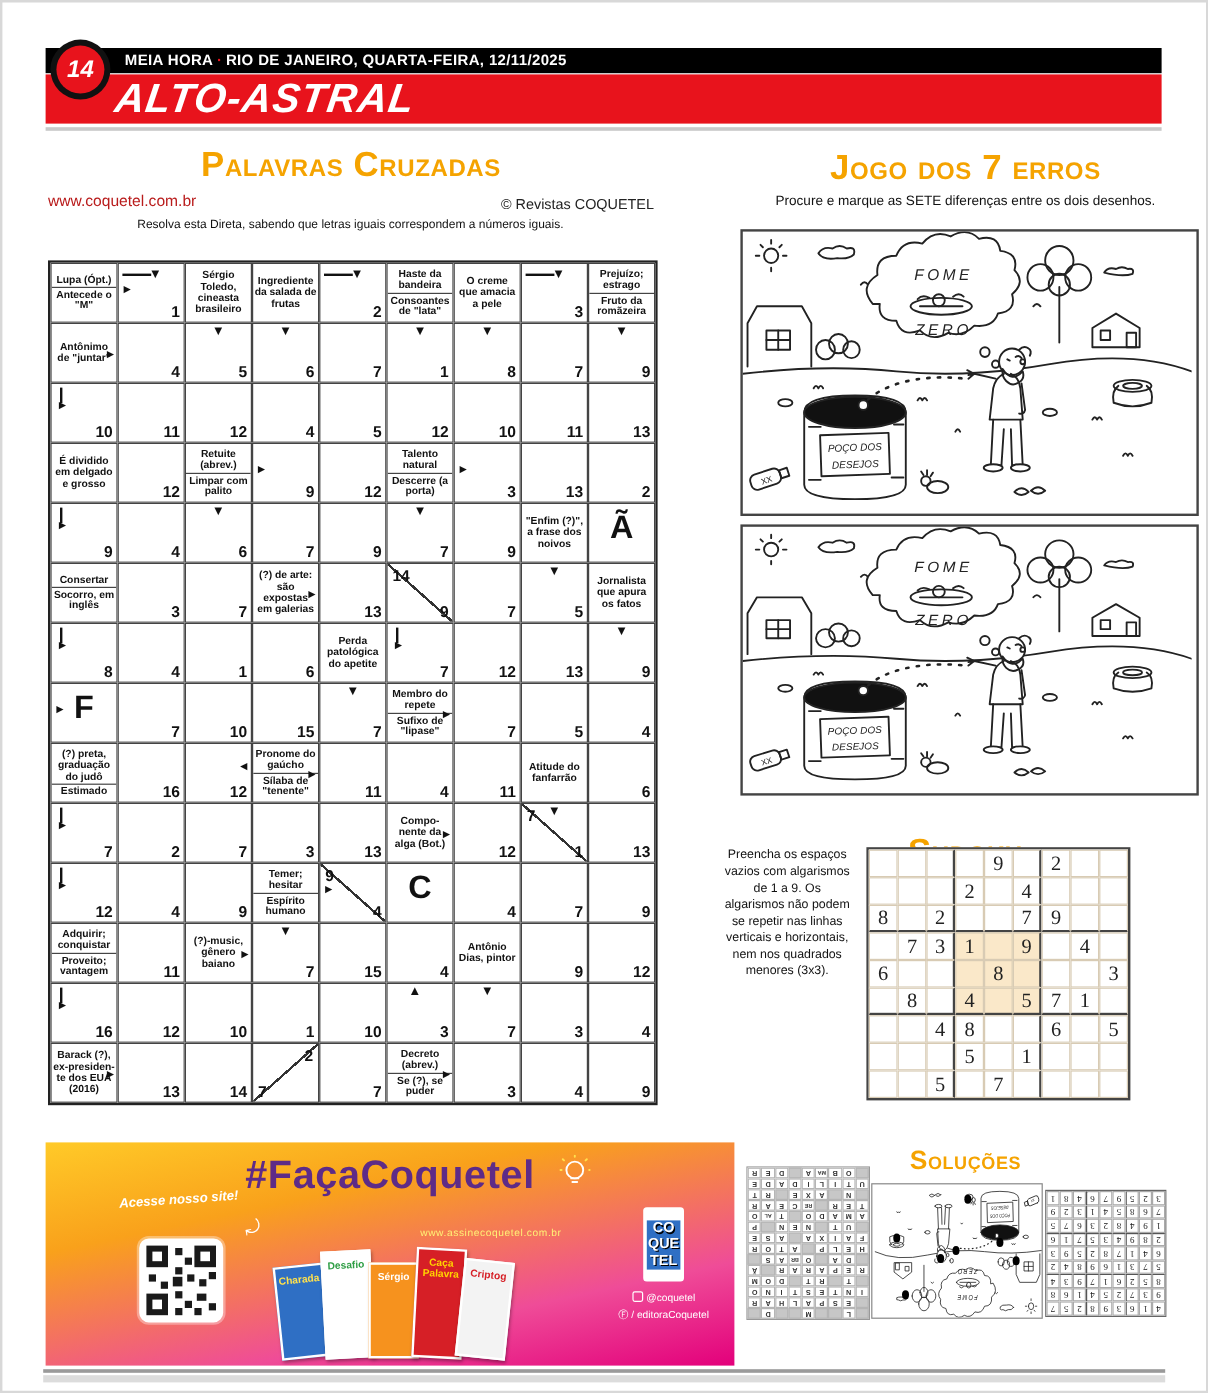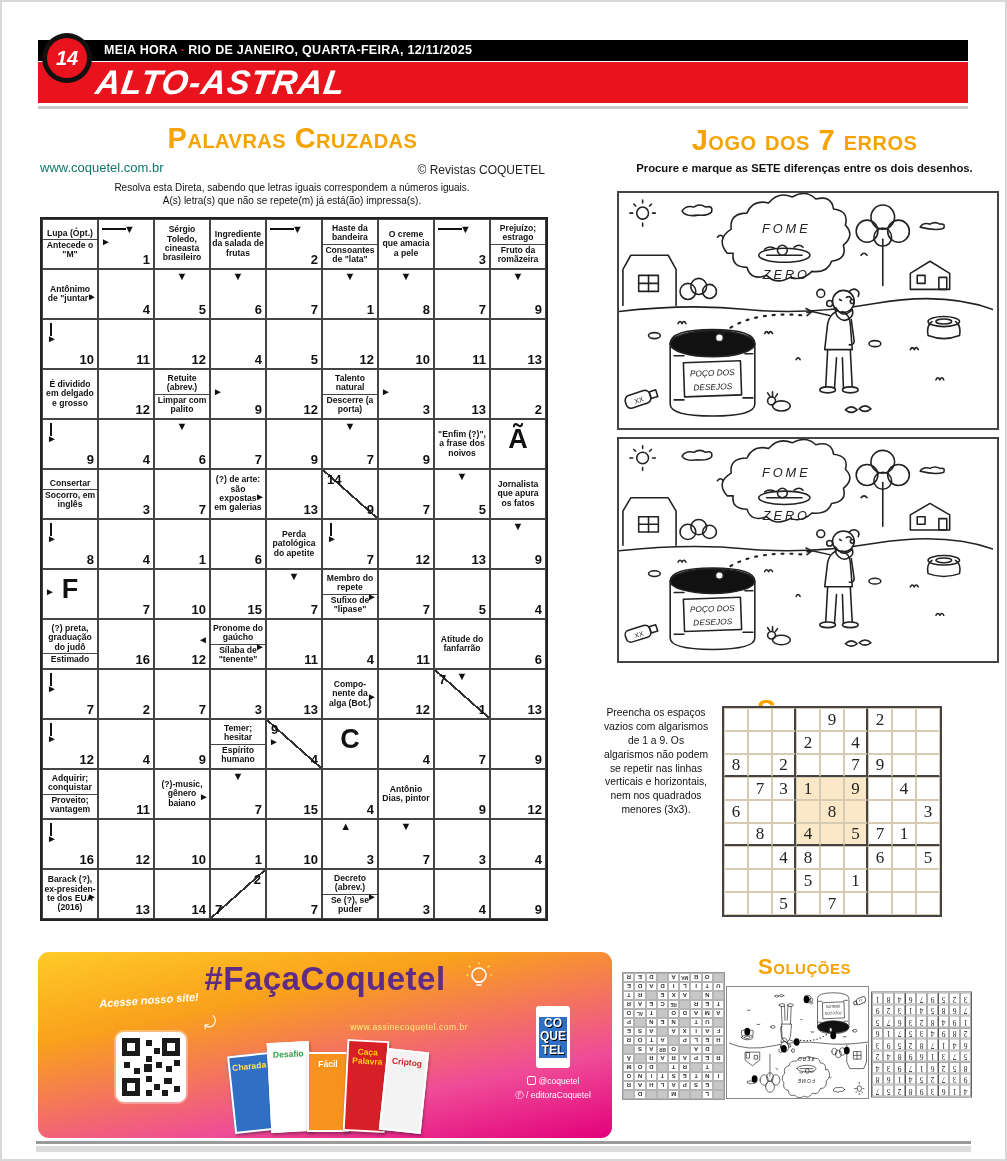--- a/index.html
+++ b/index.html
@@ -18,21 +18,21 @@
   #badge .inner{width:40px;height:40px;background:#e8131c;border-radius:50%;display:flex;align-items:center;justify-content:center;
     color:#fff;font-weight:900;font-size:20px;font-style:italic;}
   #banner{left:38px;top:62px;width:930px;height:41px;background:#e8131c;}
   #banner .t{display:inline-block;margin:1px 0 0 58px;color:#fff;font-weight:900;font-style:italic;
     font-size:34px;letter-spacing:1px;transform:skewX(-8deg);}
   #banner-shadow{left:38px;top:106px;width:930px;height:3px;background:#c9c9c9;}
   
   .sec-title{color:#f5a300;font-weight:800;font-variant:small-caps;text-align:center;font-size:29px;letter-spacing:.5px;}
   
   #cw-title{left:40px;top:122px;width:505px;}
-  #cw-site{left:40px;top:160px;font-size:13px;color:#0f766e;}
+  #cw-site{left:40px;top:160px;font-size:13px;color:#b91c1c;}
   #cw-copy{left:340px;top:163px;width:205px;text-align:right;font-size:12px;color:#222;}
   #cw-instr{left:46px;top:181px;width:492px;text-align:center;font-size:10px;line-height:1.3;color:#111;font-weight:500;}
   
   #cw-grid{left:40px;top:217px;display:grid;grid-template-columns:repeat(9,56px);grid-template-rows:repeat(14,50px);
     border:2px solid #222;background:#fff;}
   .cwc{position:relative;border:1px solid #444;box-sizing:border-box;background:#fff;overflow:hidden;}
   .cwc.clue{display:flex;flex-direction:column;justify-content:center;}
   .cluetxt{font-size:8.6px;font-weight:bold;text-align:center;line-height:1.08;padding:1px 1px;}
   .cluetxt.second{border-top:1px solid #444;}
   .cwnum{position:absolute;right:3px;bottom:1px;font-size:13px;font-weight:bold;}
@@ -48,37 +48,37 @@
   .a-brh{left:4px;top:13px;font-size:10px;}
   .ar-right-edge{position:absolute;right:0px;top:55%;transform:translateY(-50%);font-size:10px;}
   .diag-s{background:linear-gradient(to right top,#fff calc(50% - 1px),#333 calc(50% - 1px),#333 calc(50% + 1px),#fff calc(50% + 1px));}
   .diag-b{background:linear-gradient(to right bottom,#fff calc(50% - 1px),#333 calc(50% - 1px),#333 calc(50% + 1px),#fff calc(50% + 1px));}
   .diag-s .dn1{position:absolute;left:4px;top:2px;font-size:13px;font-weight:bold;}
   .diag-s .dn2{position:absolute;right:3px;bottom:1px;font-size:13px;font-weight:bold;}
   .diag-b .dn1{position:absolute;right:4px;top:2px;font-size:13px;font-weight:bold;}
   .diag-b .dn2{position:absolute;left:4px;bottom:1px;font-size:13px;font-weight:bold;}
   
   #je-title{left:612px;top:124px;width:385px;}
-  #je-instr{left:612px;top:162px;width:385px;text-align:center;font-size:11.3px;color:#111;font-weight:bold;}
+  #je-instr{left:612px;top:162px;width:385px;text-align:center;font-size:11.3px;color:#111;}
   .panel{border:2px solid #444;background:#fff;}
   #panel1{left:617px;top:191px;width:378px;height:235px;}
   #panel2{left:617px;top:437px;width:378px;height:222px;}
   .panel svg{display:block;}
   
   #sud-title{left:612px;top:694px;width:385px;}
   #sud-instr{left:603px;top:706px;width:106px;text-align:center;font-size:10.3px;line-height:1.35;color:#111;}
   .sud{display:grid;border:2px solid #444;background:#fff;}
   #sud-grid{left:722px;top:706px;grid-template-columns:repeat(9,24px);grid-template-rows:repeat(9,23px);}
   .sudc{border:1px solid #d8cbb4;box-sizing:border-box;display:flex;align-items:center;justify-content:center;
     font-family:"Liberation Serif",serif;font-size:17px;color:#222;background:#fff;}
   .sudc.hl{background:#fae8c9;}
   .sudc.bR{border-right:2px solid #444;} .sudc.bB{border-bottom:2px solid #444;}
   
   #ad{left:38px;top:952px;width:574px;height:186px;
-    background:linear-gradient(168deg,#ffca28 0%,#f9a11b 30%,#ef4c98 72%,#e3007b 100%);overflow:hidden;border-radius:11px;}
+    background:linear-gradient(168deg,#ffca28 0%,#f9a11b 30%,#ef4c98 72%,#e3007b 100%);overflow:hidden;}
   #ad-hash{position:absolute;left:0;right:0;top:8px;text-align:center;color:#5e2b87;font-weight:900;font-size:33px;letter-spacing:.5px;}
   #ad-bulb{position:absolute;left:428px;top:10px;}
   #ad-bar{position:absolute;left:150px;top:49px;width:268px;height:18px;background:#5e2b87;color:#fff;
     text-align:center;font-size:13px;line-height:18px;font-weight:500;}
   #ad-url{position:absolute;left:162px;top:70px;width:268px;text-align:right;font-size:8.5px;color:#fff176;letter-spacing:.5px;}
   #ad-qr-label{position:absolute;left:56px;top:42px;width:110px;text-align:center;color:#fff;font-weight:bold;
     font-style:italic;font-size:11px;line-height:1.15;transform:rotate(-4deg);}
   #ad-qr-arrow{position:absolute;left:168px;top:62px;color:#fff;font-size:16px;transform:rotate(35deg);}
   #ad-qr{position:absolute;left:78px;top:80px;width:66px;height:66px;background:#fff;border:2px solid #fff;border-radius:8px;
     box-shadow:0 0 0 2px rgba(255,255,255,.35);}
@@ -124,21 +124,20 @@
 <div class="abs" id="banner">
   <span class="t">ALTO-ASTRAL</span>
 </div>
 <div class="abs" id="banner-shadow"></div>
 
 <div class="abs sec-title" id="cw-title">Palavras Cruzadas</div>
 <div class="abs" id="cw-site">www.coquetel.com.br</div>
 <div class="abs" id="cw-copy">© Revistas COQUETEL</div>
 <div class="abs" id="cw-instr">
   <div>Resolva esta Direta, sabendo que letras iguais correspondem a números iguais.</div>
-  <div>A(s) letra(s) que não se repete(m) já está(ão) impressa(s).</div>
 </div>
 <div class="abs" id="cw-grid">
     <div class="cwc clue">
       <div class="cluetxt">Lupa (Ópt.)</div>
       <div class="cluetxt second">Antecede o "M"</div>
     </div>
     <div class="cwc">
       <span class="cwnum">1</span>
       <span class="arr a-bd"></span>
       <span class="arr a-bdh">▼</span>
@@ -840,21 +839,21 @@
         <rect x="18" y="25" width="3" height="3"></rect>
         <rect x="23" y="22" width="4" height="3"></rect>
       <rect x="14" y="28" width="3" height="3"></rect>
         <rect x="22" y="28" width="3" height="3"></rect>
         <rect x="28" y="26" width="3" height="3"></rect>
     </g>
   </svg>
   <div id="covers">
       <div class="cover" style="background: rgb(47, 111, 196); color: rgb(255, 225, 77); height: 78px; transform: rotate(-6deg);">Charada</div>
       <div class="cover" style="background: rgb(255, 255, 255); color: rgb(46, 158, 68); height: 90px; transform: rotate(-3deg);">Desafio</div>
-      <div class="cover" style="background: rgb(246, 146, 30); color: rgb(255, 255, 255); height: 80px; transform: rotate(0deg);">Fácil</div>
+      <div class="cover" style="background: rgb(246, 146, 30); color: rgb(255, 255, 255); height: 80px; transform: rotate(0deg);">Sérgio</div>
       <div class="cover" style="background: rgb(214, 31, 38); color: rgb(255, 212, 0); height: 92px; transform: rotate(3deg);">Caça Palavra</div>
       <div class="cover" style="background: rgb(243, 243, 243); color: rgb(214, 31, 38); height: 82px; transform: rotate(6deg);">Criptog</div>
     </div>
   <div id="ad-logo">
     <div class="blue">
       <span>CO</span>
         <span>QUE</span>
         <span>TEL</span>
     </div>
   </div>

